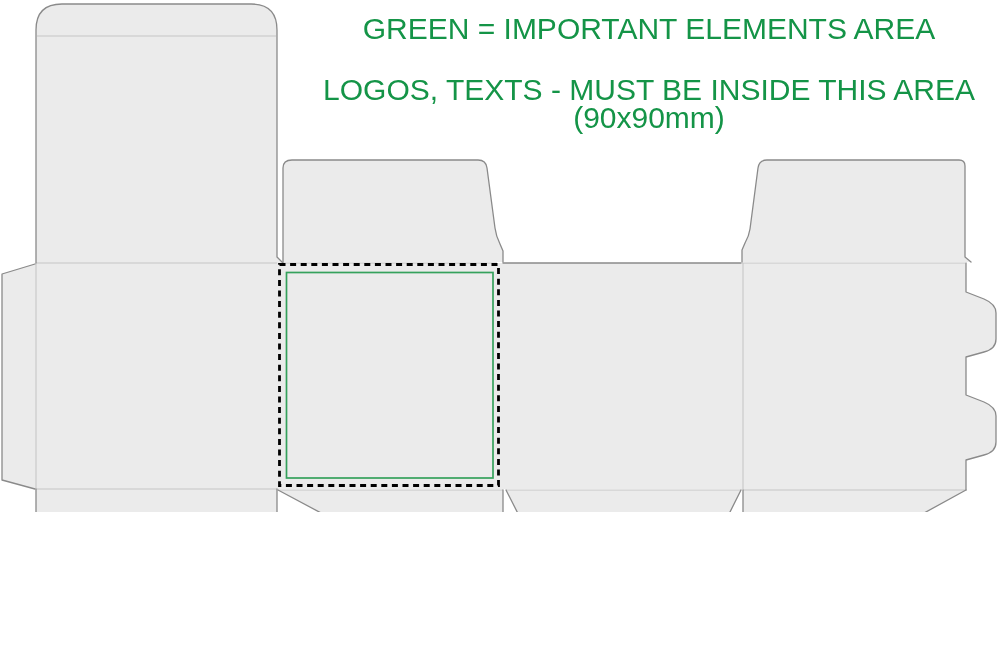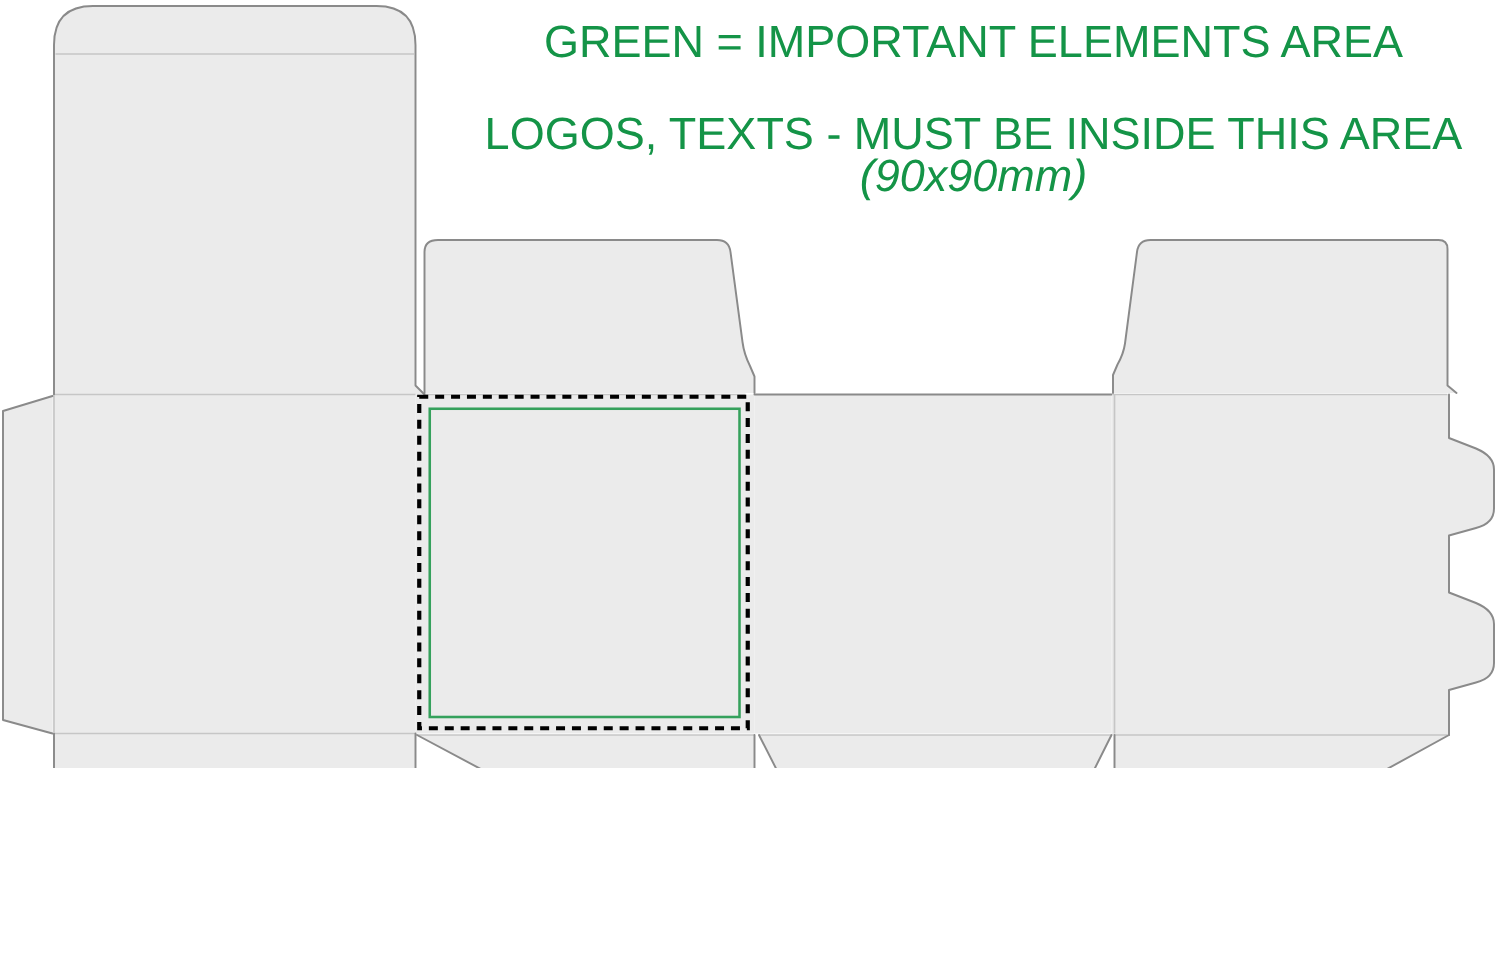--- a/index.html
+++ b/index.html
@@ -16,21 +16,21 @@
   .crease{stroke:var(--crease-line,#c6c6c6);stroke-width:1.1;}
   .dash{fill:none;stroke:var(--dash-color,#000);stroke-width:2.8;stroke-dasharray:6 4.6;}
   .safe{fill:none;stroke:var(--green-border,#35a15c);stroke-width:1.7;}
   .note{
     position:absolute;left:299px;width:700px;
     text-align:center;color:var(--green-text,#149447);
     font-size:30px;line-height:30px;white-space:nowrap;
   }
   .note-1{top:14px;}
   .note-2{top:75px;}
-  .note-3{top:103px;font-style:italic;}
+  .note-3{top:103px;}
 </style>
 </head>
 <body>
 
 <div class="stage">
 
   <svg class="dieline" width="1000" height="651" viewBox="0 0 1000 651">
 
     <g>
       <path class="panel" d="M35,264 L2,274 L2,480 L35,489 Z"></path>

